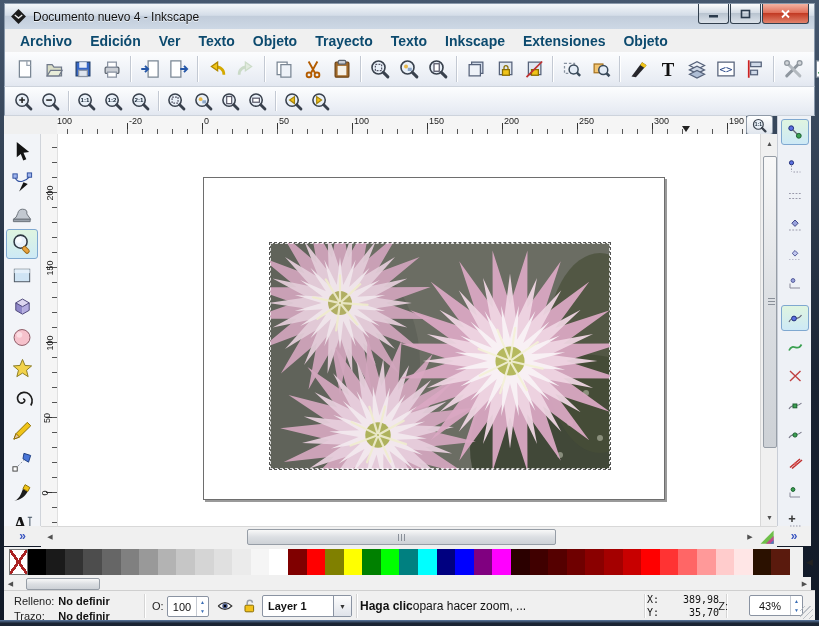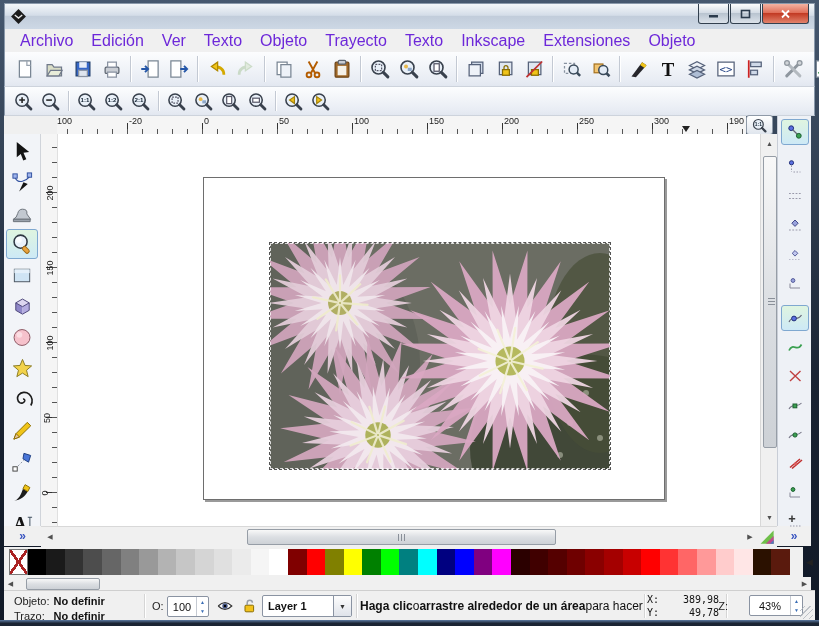--- a/index.html
+++ b/index.html
@@ -12,21 +12,21 @@
   .app-ico{width:17px;height:17px;margin:0 6px 0 5px;}
   .title-text{font-size:12px;color:#111;text-shadow:0 1px 0 rgba(255,255,255,.7);}
   .capbtns{position:absolute;right:5px;top:0;display:flex;}
   .cap-btn{width:29px;height:19px;border:1px solid #32404f;border-top:none;
     background:linear-gradient(#fdfdfd,#d4dce5 45%,#b9c4d0 50%,#dbe2ea);
     display:flex;align-items:center;justify-content:center;border-radius:0 0 3px 3px;margin-left:1px;}
   .cap-btn.close{width:45px;background:linear-gradient(#f4b3a2,#e0705a 45%,#c23b24 50%,#e2826b);}
   
   .menubar{position:absolute;left:4px;top:29px;right:4px;height:23px;background:#f0f0f0;
     border-left:1px solid #8a99ab;border-right:1px solid #8a99ab;display:flex;align-items:center;padding-left:6px;box-sizing:border-box;}
-  .menu-item{font-size:16px;color:#6d28d9;padding:3px 9px;}
+  .menu-item{font-size:14px;color:#0c4a6e;padding:3px 9px;font-weight:bold;}
   
   .toolbar{position:absolute;left:4px;right:4px;display:flex;align-items:center;padding-left:5px;box-sizing:border-box;
     background:linear-gradient(#fcfdfe,#e9edf4 80%,#e2e7f0);border-bottom:1px solid #cdd3dc;
     border-left:1px solid #8a99ab;border-right:1px solid #8a99ab;}
   #toolbar-commands{top:52px;height:35px;}
   #toolbar-zoomctl{top:87px;height:29px;}
   .tbtn{width:27px;height:27px;display:flex;align-items:center;justify-content:center;border:1px solid transparent;border-radius:3px;flex:none;}
   #toolbar-zoomctl .tbtn{width:25px;height:24px;}
   .tbtn .ico{width:20px;height:20px;}
   #toolbar-zoomctl .ico{width:19px;height:19px;}
@@ -114,20 +114,21 @@
 </head>
 <body>
 
 <div id="window">
 
   <div class="titlebar">
     <svg class="app-ico" viewBox="0 0 16 16">
       <path d="M8 1 L15 8 8 15 1 8 Z" fill="#1c1c1c"></path>
         <path d="M4.5 6.5 l3.5 3 3.5-3" stroke="#e8e8e8" fill="none" stroke-width="1.2"></path>
     </svg>
+    <span class="title-text">Documento nuevo 4 - Inkscape</span>
     <div class="capbtns">
       <div class="cap-btn">
         <svg width="11" height="9" viewBox="0 0 11 9">
             <rect x="1" y="6" width="9" height="2.5" fill="#2b3b4d"></rect>
           </svg>
       </div>
       <div class="cap-btn">
         <svg width="11" height="10" viewBox="0 0 11 10">
             <rect x="1.5" y="1.5" width="8" height="7" fill="none" stroke="#2b3b4d" stroke-width="1.6"></rect>
           </svg>
@@ -743,21 +744,21 @@
   <div class="palscroll">
     <div class="sb-arrow" style="left:1px;top:1px;width:11px;height:11px;">◀</div>
     <div class="sb-thumb" style="left:22px;top:1px;width:72px;height:10px;"></div>
     <div class="sb-arrow" style="right:1px;top:1px;width:11px;height:11px;">▶</div>
   </div>
 
   <div class="statusbar">
     <table class="fs-block">
       <tbody>
           <tr>
-            <td class="sb-label">Objeto:</td>
+            <td class="sb-label">Relleno:</td>
           <td class="sb-bold">No definir</td>
           </tr>
       <tr>
             <td class="sb-label">Trazo:</td>
           <td class="sb-bold">No definir</td>
           </tr>
     </tbody>
       </table>
     <div class="vdiv" style="left:140px;"></div>
     <span style="position:absolute;left:148px;top:9px;" class="sb-label">O:</span>
@@ -784,32 +785,31 @@
     <div class="layerbox">
       <span class="lv">Layer 1</span>
       <span class="dd">
           <span>▼</span>
         </span>
     </div>
     <div class="vdiv" style="left:352px;"></div>
     <div class="msg" id="status-msg">
         <span class="sb-bold">Haga clic</span>
         <span> o </span>
-        <span class="sb-bold">arrastre alrededor de un área</span>
         <span> para hacer zoom, ...</span>
       </div>
     <div class="vdiv" style="right:170px;"></div>
     <div class="coords">
       <div class="row">
           <span>X:</span>
           <span>389,98</span>
         </div>
       <div class="row">
           <span>Y:</span>
-          <span>49,78</span>
+          <span>35,70</span>
         </div>
     </div>
     <div class="vdiv" style="right:88px;"></div>
     <div class="zblock">
       <span class="sb-label" style="margin-right:5px;">Z:</span>
       <div class="spinbox" style="position:static;width:52px;margin-left:16px;">
         <span class="spinval">43%</span>
         <span class="spinarrows">
             <span>▲</span>
             <span>▼</span>

